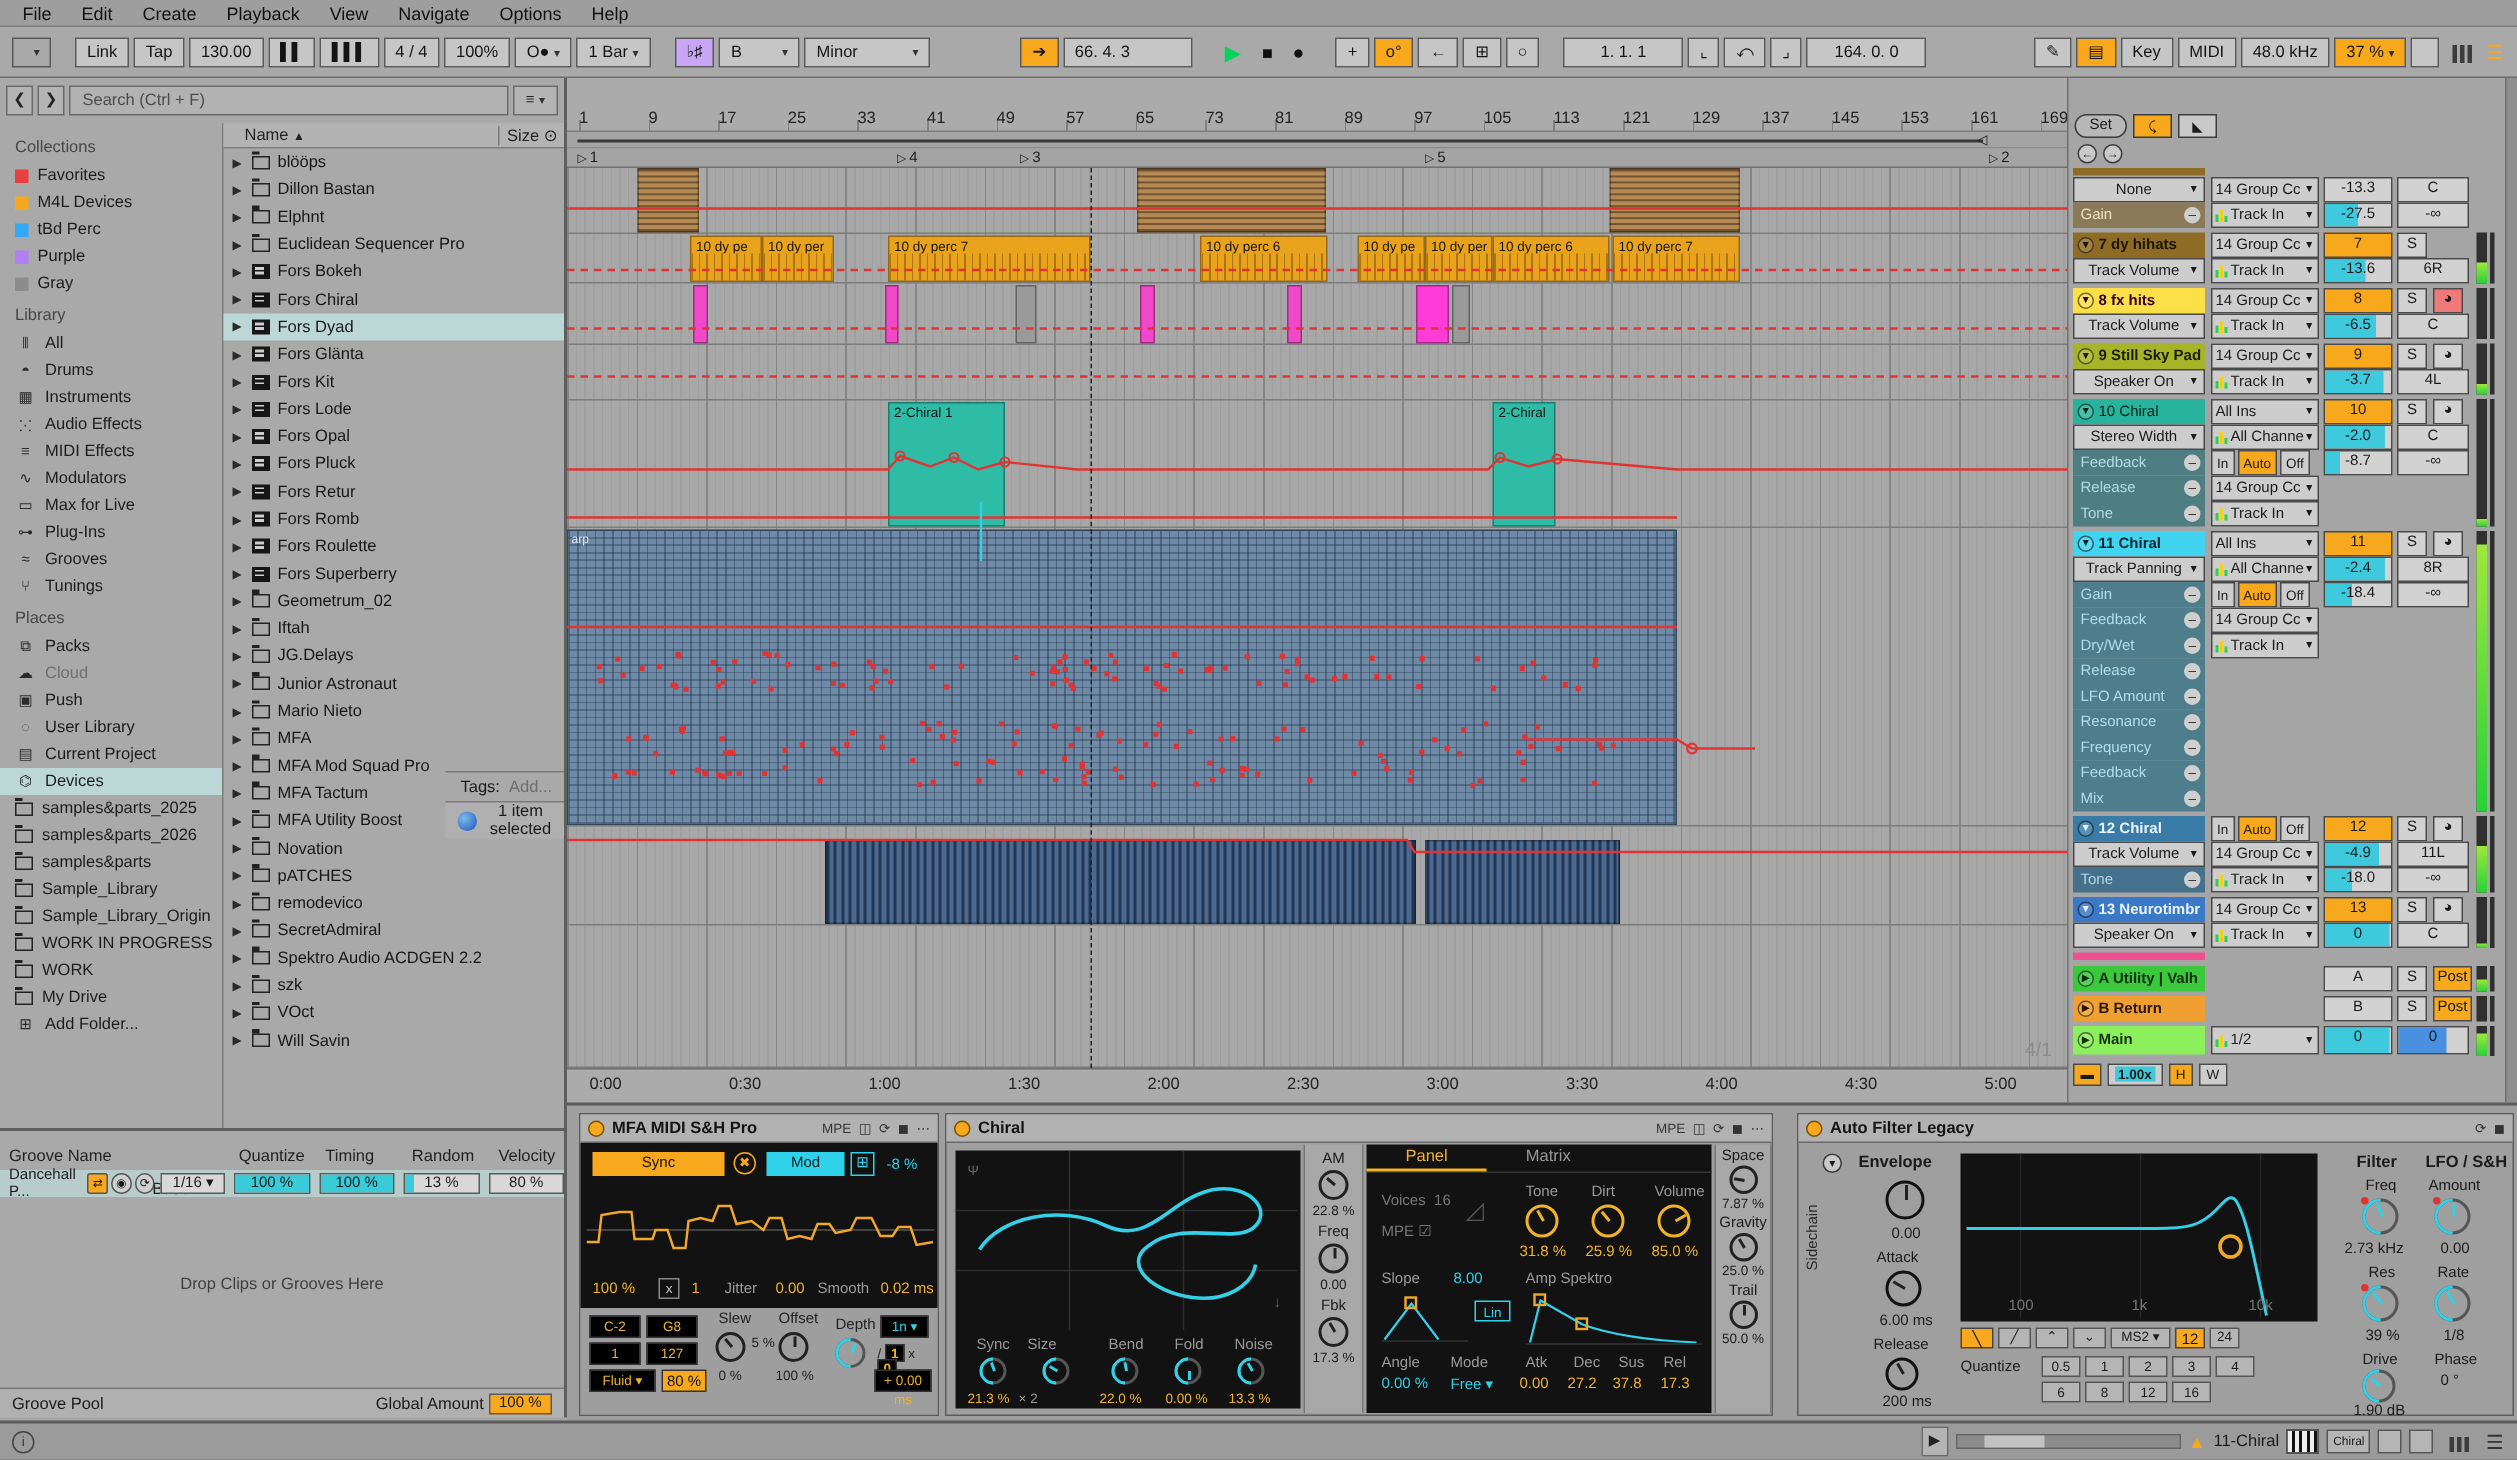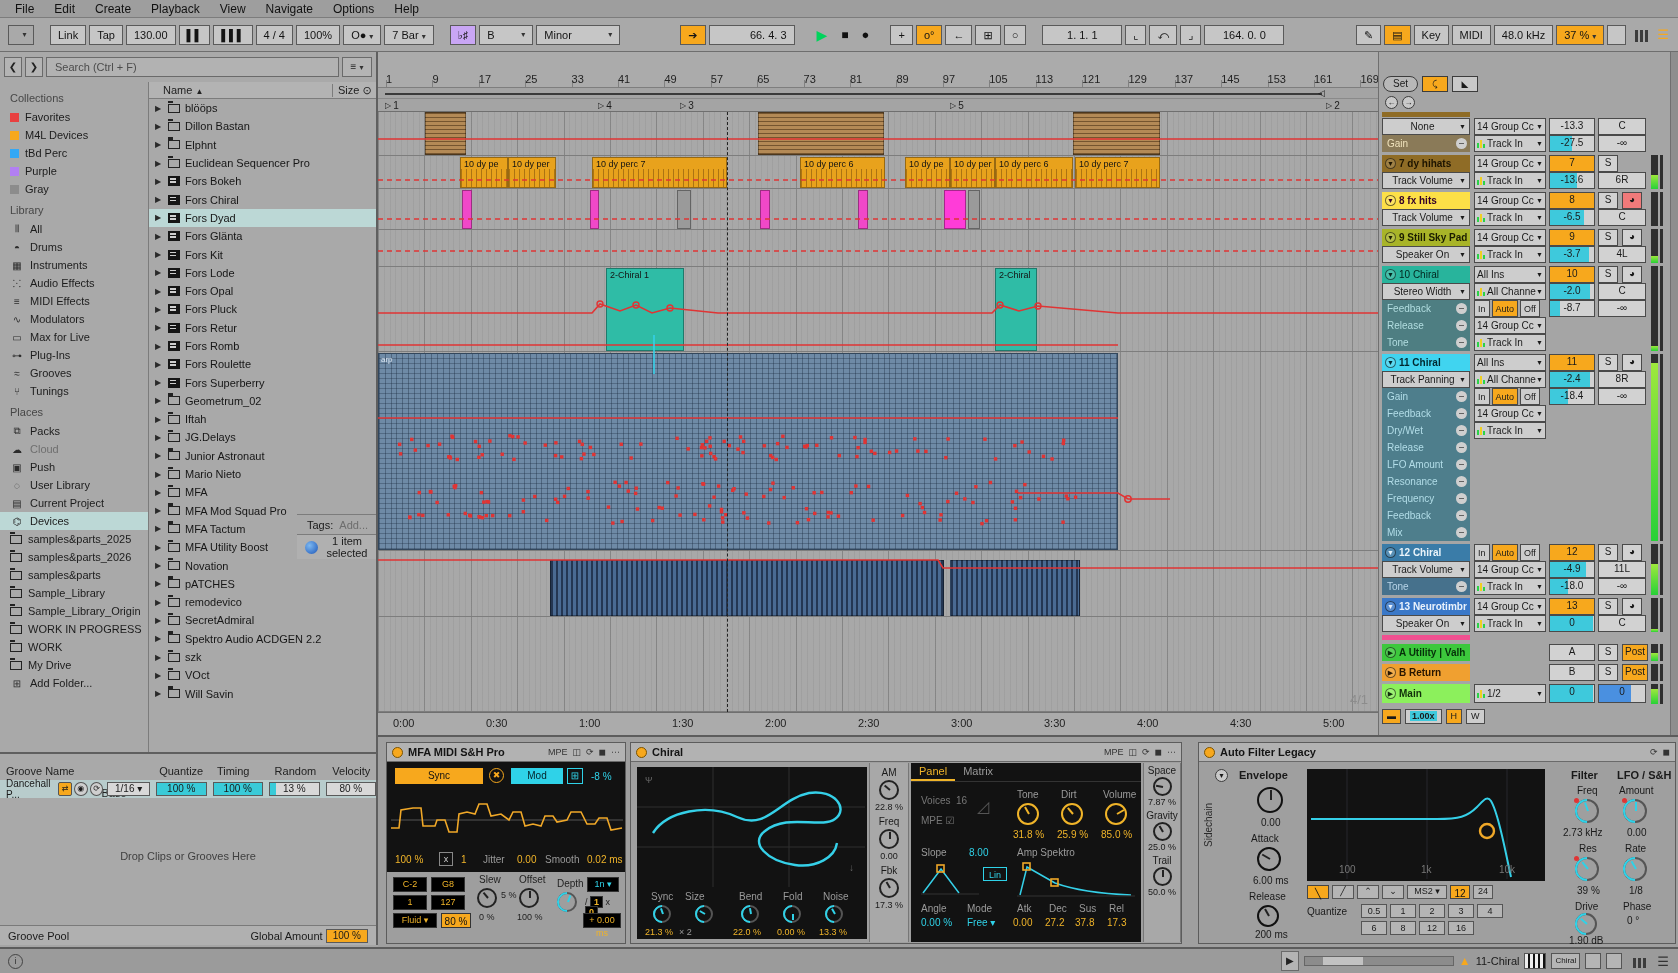--- a/index.html
+++ b/index.html
@@ -162,21 +162,21 @@
   .ocirc { width:15px; height:15px; border:1px solid #f7a81d; color:#f7a81d; border-radius:50%; text-align:center; line-height:13px; font-size:9px; }
   .dlbl { color:#9a9a9a; font-size:10px; }
   .oval { color:#f0b429; font-size:10px; }
   .cval { color:#2fd2e8; font-size:10px; }
   .knob { border-radius:50%; border:2px solid #222; position:relative; background:transparent; }
   .knob i { position:absolute; left:50%; top:50%; width:2px; height:46%; background:#222; transform-origin:top center; }
   .knob.ok { border-color:#f0b429; } .knob.ok i { background:#f0b429; }
   .knob.ck { border-color:#555; } .knob.ck:before { content:""; position:absolute; inset:-2px; border-radius:50%; border:2px solid #2fd2e8; border-right-color:transparent; border-top-color:transparent; transform:rotate(45deg); } .knob.ck i { background:#2fd2e8; }
   .reddot:after { content:""; position:absolute; width:5px; height:5px; border-radius:50%; background:#e03434; top:-3px; left:-3px; }
   .vstrip { position:absolute; top:20px; bottom:1px; background:#a8a8a8; border-left:1px solid #777; border-right:1px solid #777; text-align:center; font-size:10px; color:#1a1a1a; }
-  .tab { padding:2px 8px; font-size:11px; color:#9a9a9a; border-bottom:2px solid transparent; }
+  .tab { padding:2px 26px; font-size:11px; color:#9a9a9a; border-bottom:2px solid transparent; }
   .tab.on { color:#f0b429; border-bottom-color:#f0b429; }
   .minibox { background:#000; border:1px solid #333; color:#f0b429; font-size:9px; text-align:center; }
   .sidechain { position:absolute; writing-mode:vertical-rl; transform:rotate(180deg); font-size:10px; color:#2a2a2a; }
   .greenmeter { position:absolute; width:10px; top:740px; height:205px; background:#222; }
   .greenmeter .g { position:absolute; left:1px; right:1px; bottom:1px; height:92%; background:linear-gradient(0deg,#1ec832 70%,#8ae03c); }
 
   
   .statusbar { position:absolute; left:0; bottom:0; width:100%; height:26px; background:#9b9b9b; border-top:2px solid #5c5c5c; display:flex; align-items:center; padding:0 8px; }
   .infoc { width:15px; height:15px; border:1px solid #444; border-radius:50%; text-align:center; line-height:13px; font-size:9px; color:#333; }
   .sright { margin-left:auto; display:flex; align-items:center; gap:5px; }
@@ -211,29 +211,29 @@
         </div>
       <span class="sep"></span>
       <div class="tbox">Link</div>
       <div class="tbox">Tap</div>
       <div class="tbox">130.00</div>
       <div class="tbox">▌▌</div>
       <div class="tbox">▌▌▌</div>
       <div class="tbox">4 / 4</div>
       <div class="tbox">100%</div>
       <div class="tbox"><span>O●</span><span class="caret">▾</span></div>
-      <div class="tbox"><span>7 Bar</span><span class="caret">▾</span></div>
+      <div class="tbox"><span>1 Bar</span><span class="caret">▾</span></div>
       <span class="sep"></span>
       <div class="tbox purple">♭♯</div>
       <div class="tbox" style="width:54px"><span>B</span><span class="caret" style="float:right">▾</span></div>
       <div class="tbox" style="width:84px"><span>Minor</span><span class="caret" style="float:right">▾</span></div>
     </div>
     <div class="tgrp" style="margin-left:60px">
       <div class="tbox orange">➔</div>
-      <div class="tbox" style="min-width:86px;text-align:right">66. 4. 3</div>
+      <div class="tbox" style="min-width:86px;text-align:left">66. 4. 3</div>
       <span class="sep"></span>
       <span class="playbtn">▶</span>
       <span class="stopbtn">■</span>
       <span class="recbtn">●</span>
       <span class="sep"></span>
       <div class="tbox">+</div>
       <div class="tbox orange">o°</div>
       <div class="tbox">←</div>
       <div class="tbox">⊞</div>
       <div class="tbox">○</div>
@@ -685,21 +685,21 @@
           <div class="clip fx" style="left: 84px; width: 10px;"></div>
           <div class="clip fx" style="left: 212px; width: 9px;"></div>
           <div class="clip fx gray" style="left: 299px; width: 14px;"></div>
           <div class="clip fx" style="left: 382px; width: 10px;"></div>
           <div class="clip fx" style="left: 480px; width: 10px;"></div>
           <div class="clip fx bright" style="left: 566px; width: 22px;"></div>
           <div class="clip fx gray" style="left: 590px; width: 12px;"></div>
         </div>
         <div class="trow" style="top: 119px; height: 36px;"></div>
         <div class="trow" style="top: 156px; height: 84px;">
-          <div class="clip teal" style="left: 228px; width: 78px;">
+          <div class="clip teal" style="left: 214px; width: 78px;">
             <span class="cl">2-Chiral 1</span>
             <div class="body"></div>
           </div>
           <div class="clip teal" style="left: 617px; width: 42px;">
             <span class="cl">2-Chiral</span>
             <div class="body"></div>
           </div>
         </div>
         <div class="trow" style="top: 241px; height: 198px;">
           <div class="bigclip">

